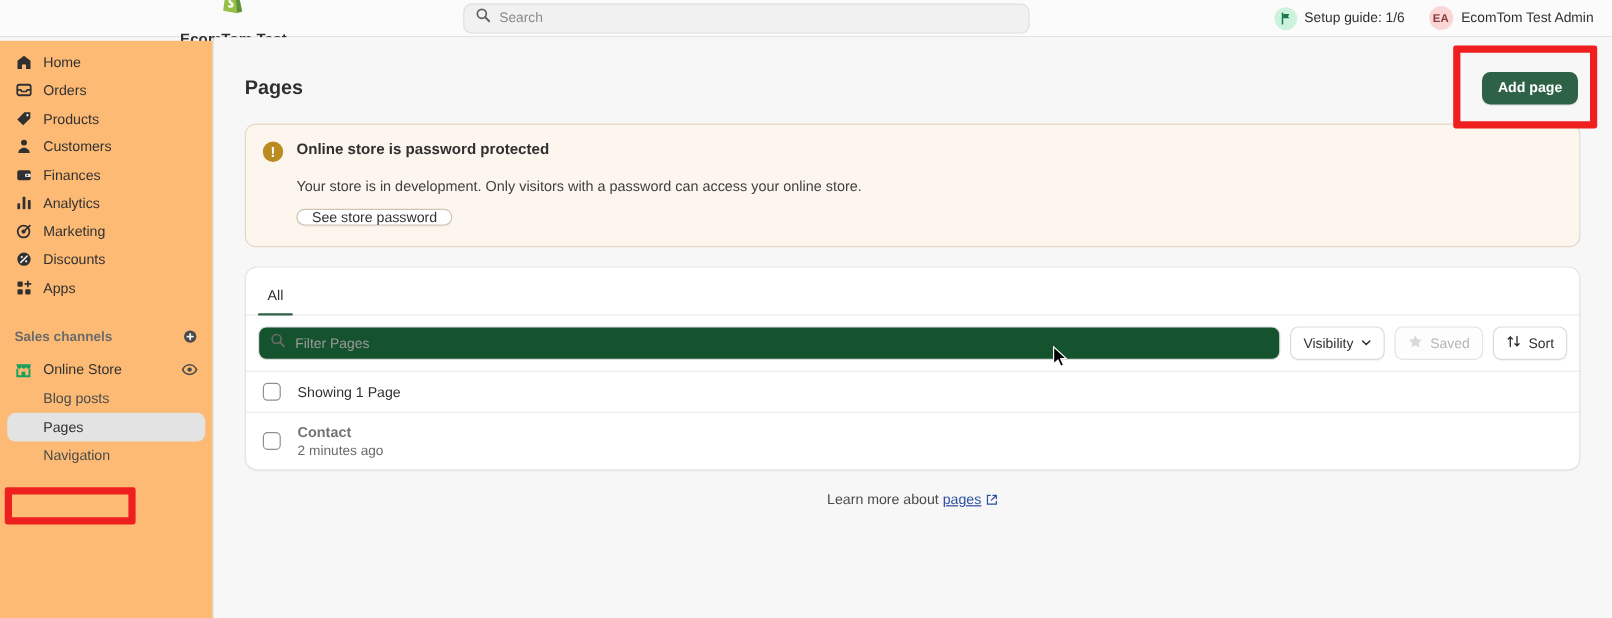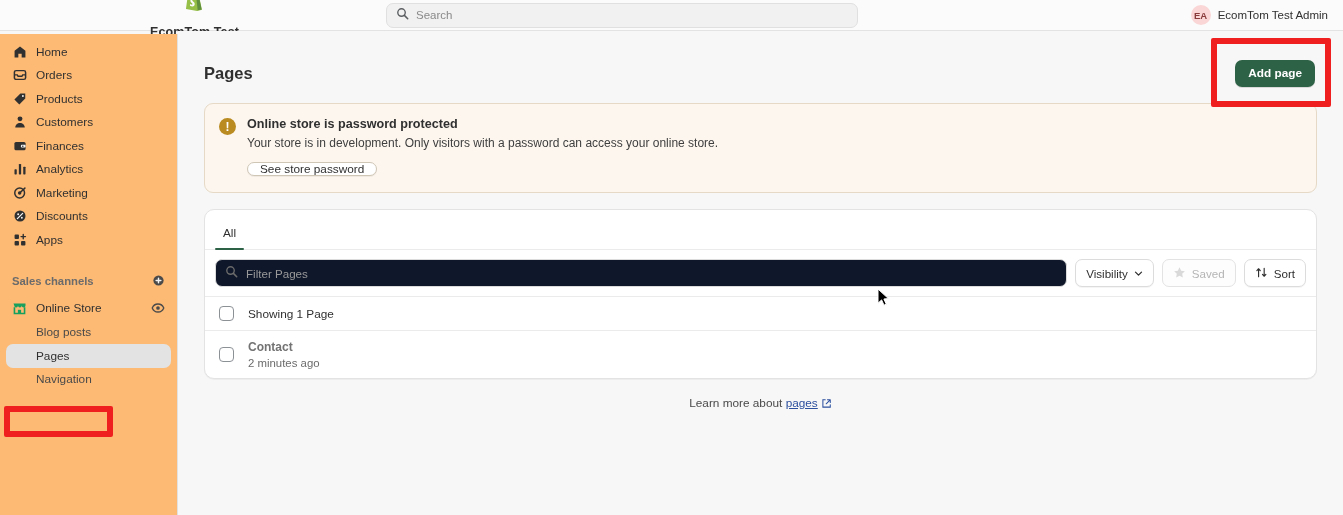--- a/index.html
+++ b/index.html
@@ -91,21 +91,21 @@
   .banner {
     margin: 12px 26px 0 26px; background: #fdf6ef; border: 1px solid #e6d9c5;
     border-radius: 9px; padding: 13px 14px 15px 14px; display: flex; gap: 11px;
   }
   .warn-icon {
     width: 17px; height: 17px; border-radius: 50%; background: #b98b20; color: #fff;
     font-size: 12px; font-weight: 700; display: flex; align-items: center; justify-content: center;
     flex: 0 0 17px; margin-top: 1px; line-height: 1;
   }
   .banner h3 { font-size: 12.6px; font-weight: 700; color: #303030; }
-  .banner p { font-size: 12px; color: #404040; margin-top: 5px; }
+  .banner p { font-size: 12px; color: #404040; margin-top: 17px; }
   .banner-btn {
     margin-top: 12px; display: inline-flex; align-items: center; justify-content: center;
     background: #fff; border: 1px solid #cfc6b6; border-radius: 7px;
     height: 14px; padding: 0 12px; font-size: 11.8px; color: #303030; font-weight: 500;
     box-shadow: 0 1px 0 rgba(0,0,0,.05);
   }
 
   
   .card {
     margin: 16px 26px 0 26px; background: #fff; border: 1px solid #e3e3e3;
@@ -113,21 +113,21 @@
   }
   .tabs { height: 40px; display: flex; align-items: flex-end; padding: 0 9px; border-bottom: 1px solid #ebebeb; }
   .tab { position: relative; padding: 0 9px 9px 9px; font-size: 11.8px; color: #303030; }
   .tab.active::after {
     content: ""; position: absolute; left: 1px; right: 1px; bottom: -1px; height: 2.5px;
     background: #2e6247; border-radius: 2px;
   }
 
   .filterbar { display: flex; align-items: center; gap: 8px; padding: 9px 10px; }
   .filter-input {
-    flex: 1; height: 28px; background: #0f172a; border: 1px solid #dcdcdc; border-radius: 7px;
+    flex: 1; height: 28px; background: #14532d; border: 1px solid #dcdcdc; border-radius: 7px;
     display: flex; align-items: center; gap: 8px; padding: 0 9px;
   }
   .filter-input .ph { font-size: 11.6px; color: #9a9a9a; }
   .fbtn {
     height: 28px; padding: 0 10px; border: 1px solid #dcdcdc; border-radius: 7px; background: #fff;
     display: flex; align-items: center; gap: 6px; font-size: 11.6px; color: #303030;
     box-shadow: 0 1px 0 rgba(0,0,0,.04);
   }
   .fbtn.disabled { color: #b5b5b5; border-color: #e3e3e3; background: #fdfdfd; box-shadow: none; }
 
@@ -171,20 +171,29 @@
           <svg width="13" height="13" viewBox="0 0 16 16">
               <circle cx="6.8" cy="6.8" r="4.6" fill="none" stroke="#5c5f62" stroke-width="1.7"></circle>
               <line x1="10.3" y1="10.3" x2="14.4" y2="14.4" stroke="#5c5f62" stroke-width="1.9" stroke-linecap="round"></line>
             </svg>
         </span>
         <span class="ph">Search</span>
       </div>
     </div>
 
     <div class="top-right">
+      <div class="setup-chip">
+        <span class="flag-circle">
+          <svg width="11" height="11" viewBox="0 0 16 16">
+              <path d="M4 1.6v12.8" stroke="#1a7a4c" stroke-width="1.8" stroke-linecap="round"></path>
+              <path d="M4.8 2.4h7.6l-1.8 2.6 1.8 2.6H4.8z" fill="#1a7a4c"></path>
+            </svg>
+        </span>
+        <span class="setup-label">Setup guide: 1/6</span>
+      </div>
       <div class="user-chip">
         <span class="avatar">EA</span>
         <span class="user-name">EcomTom Test Admin</span>
       </div>
     </div>
   </div>
 
   <div class="sidebar">
 
     <div class="nav-item">

